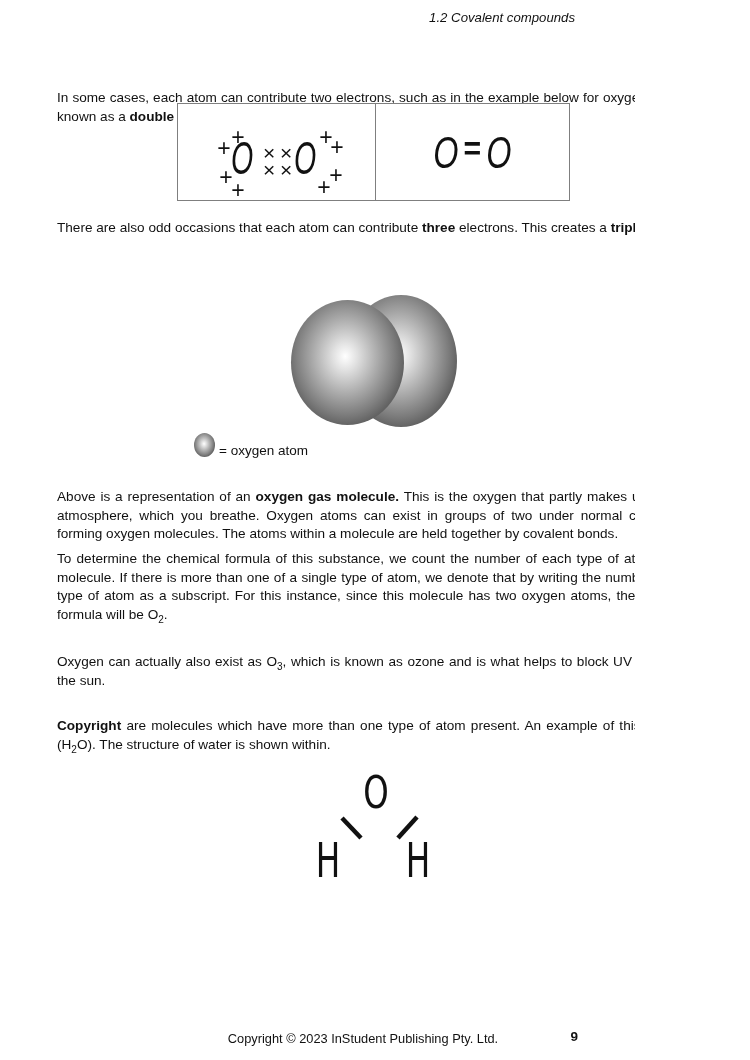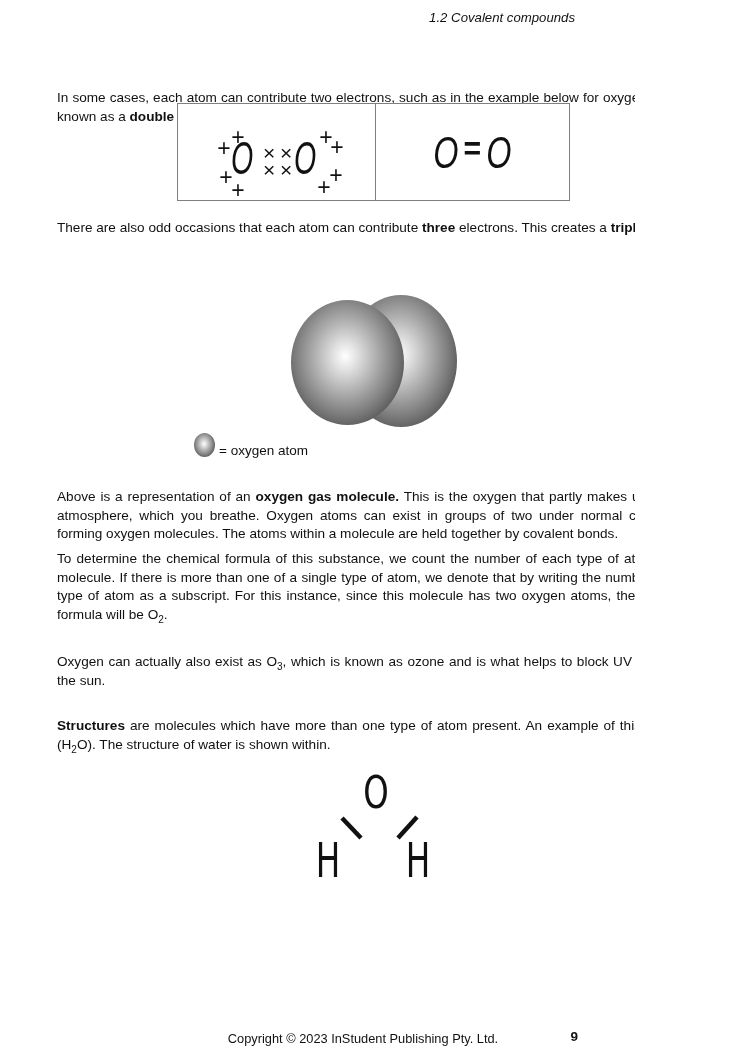--- a/index.html
+++ b/index.html
@@ -93,21 +93,21 @@
   <div class="sphere legend-sphere"></div>
   <div class="legend-label">= oxygen atom</div>
 
   <div class="para" style="top:488px;"><span>Above is a representation of an </span><b>oxygen gas molecule.</b><span> This is the oxygen that partly makes up Earth’s atmosphere, which you breathe. Oxygen atoms can exist in groups of two under normal conditions, forming oxygen molecules. The atoms within a molecule are held together by covalent bonds.</span></div>
 
   <div class="para" style="top:550px;"><span>To determine the chemical formula of this substance, we count the number of each type of atom in the molecule. If there is more than one of a single type of atom, we denote that by writing the number of that type of atom as a subscript. For this instance, since this molecule has two oxygen atoms, the chemical formula will be O</span><sub>2</sub><span>.</span></div>
 
   <div class="para" style="top:629px;margin-top:24px;"><span>Oxygen can actually also exist as O</span><sub>3</sub><span>, which is known as ozone and is what helps to block UV rays from the sun.</span></div>
 
 
-  <div class="para" style="top:717px;"><b>Structures</b><span> are molecules which have more than one type of atom present. An example of this is water (H</span><sub>2</sub><span>O). The structure of water is shown within.</span></div>
+  <div class="para" style="top:717px;"><b>Copyright</b><span> are molecules which have more than one type of atom present. An example of this is water (H</span><sub>2</sub><span>O). The structure of water is shown within.</span></div>
 
   <svg class="water-svg" width="155" height="122" viewBox="0 0 155 122">
     <line x1="44" y1="55" x2="63" y2="75" stroke="#111" stroke-width="4.5"></line>
     <line x1="119" y1="54" x2="100" y2="75" stroke="#111" stroke-width="4.5"></line>
     <text transform="translate(78,45) scale(0.72,1)" text-anchor="middle" font-size="45" fill="#111" font-family="DejaVu Sans, sans-serif">O</text>
     <text transform="translate(30,114) scale(0.68,1)" text-anchor="middle" font-size="48" fill="#111" font-family="DejaVu Sans, sans-serif">H</text>
     <text transform="translate(120,114) scale(0.68,1)" text-anchor="middle" font-size="48" fill="#111" font-family="DejaVu Sans, sans-serif">H</text>
   </svg>
 
   <div class="sidebar-tab">

